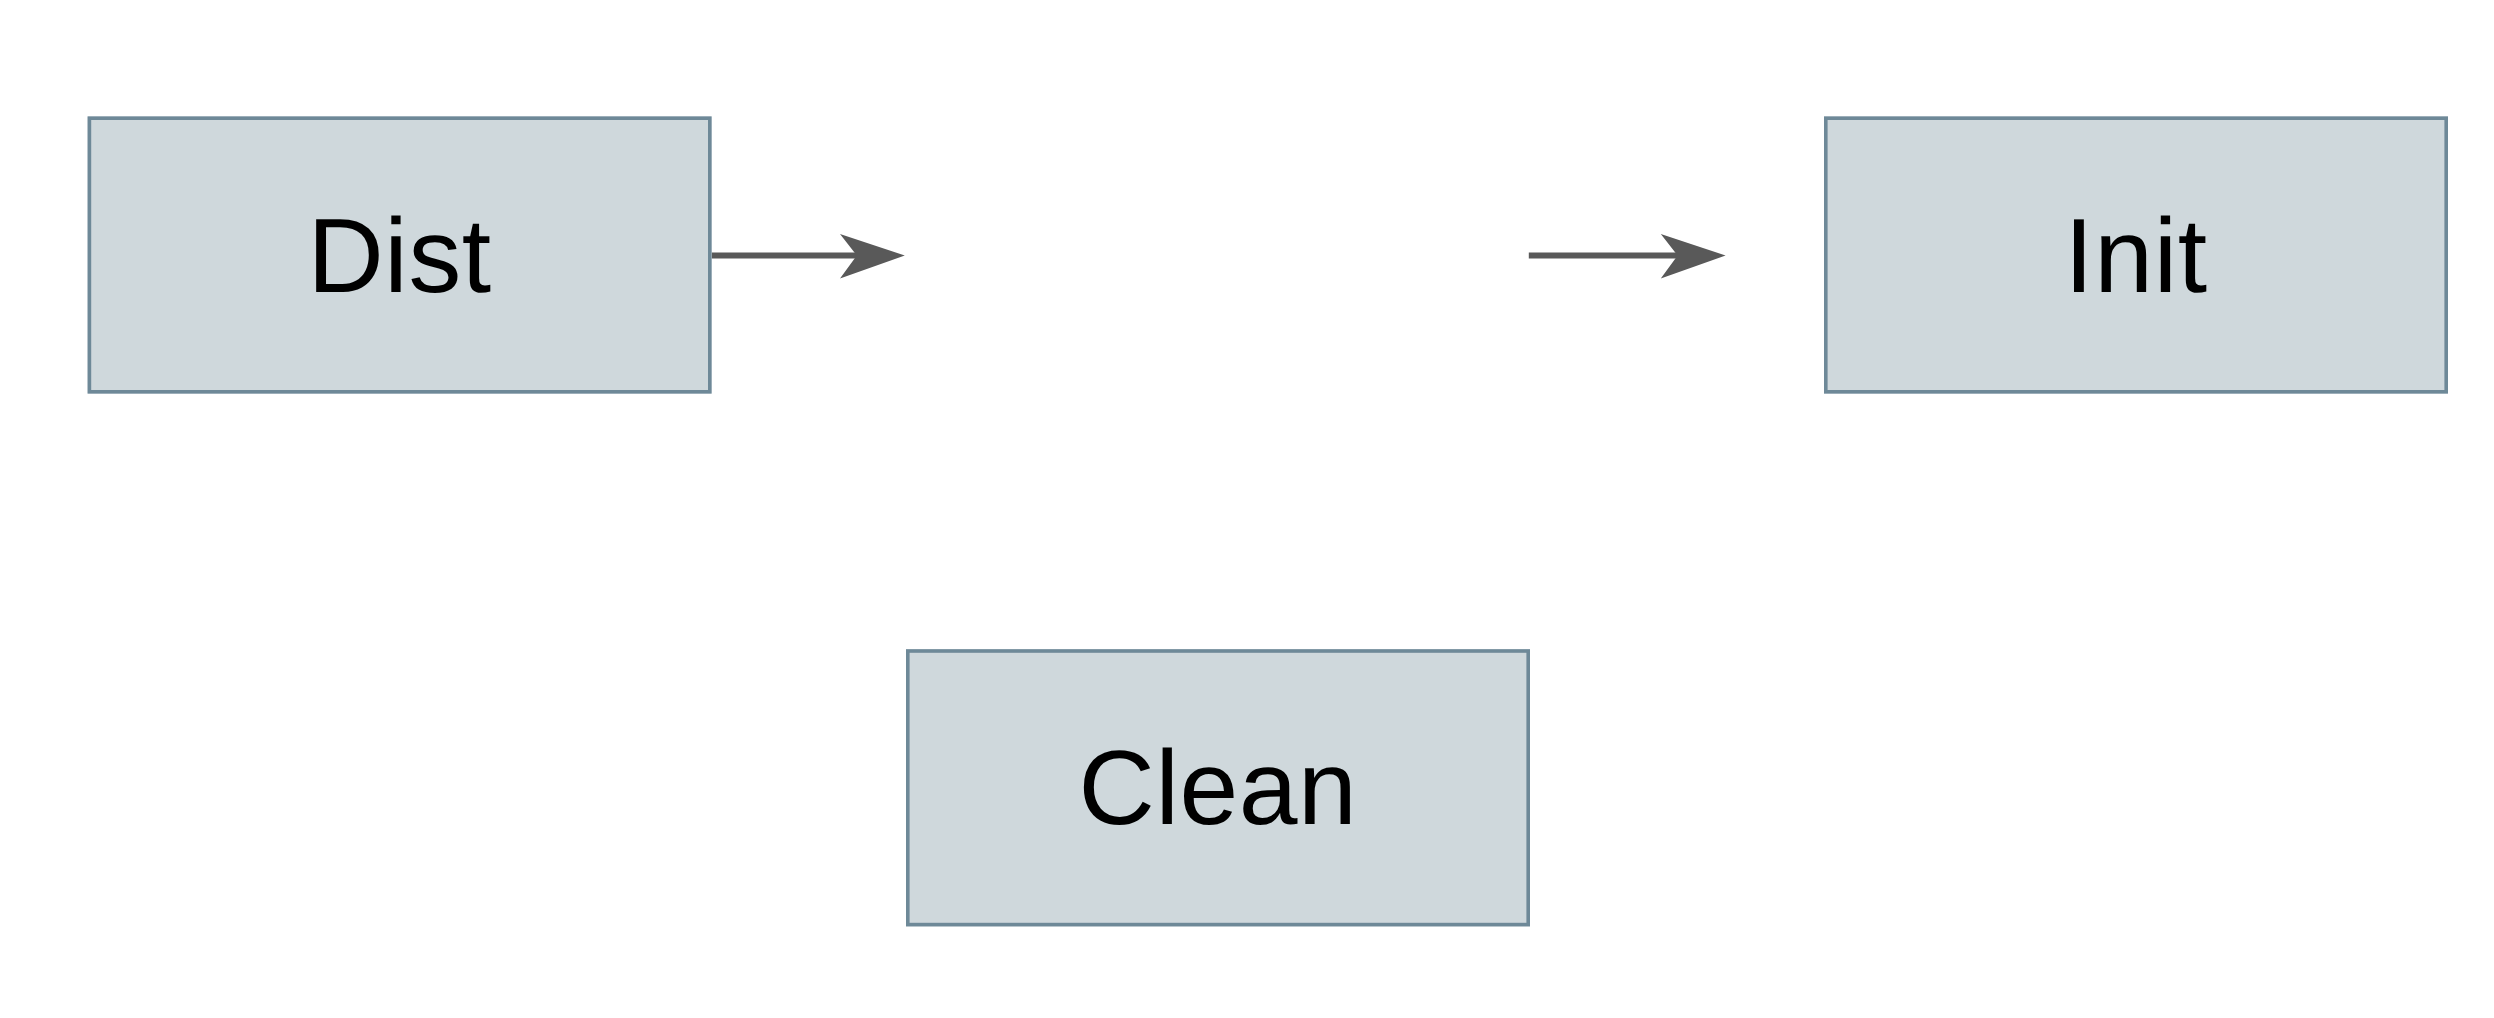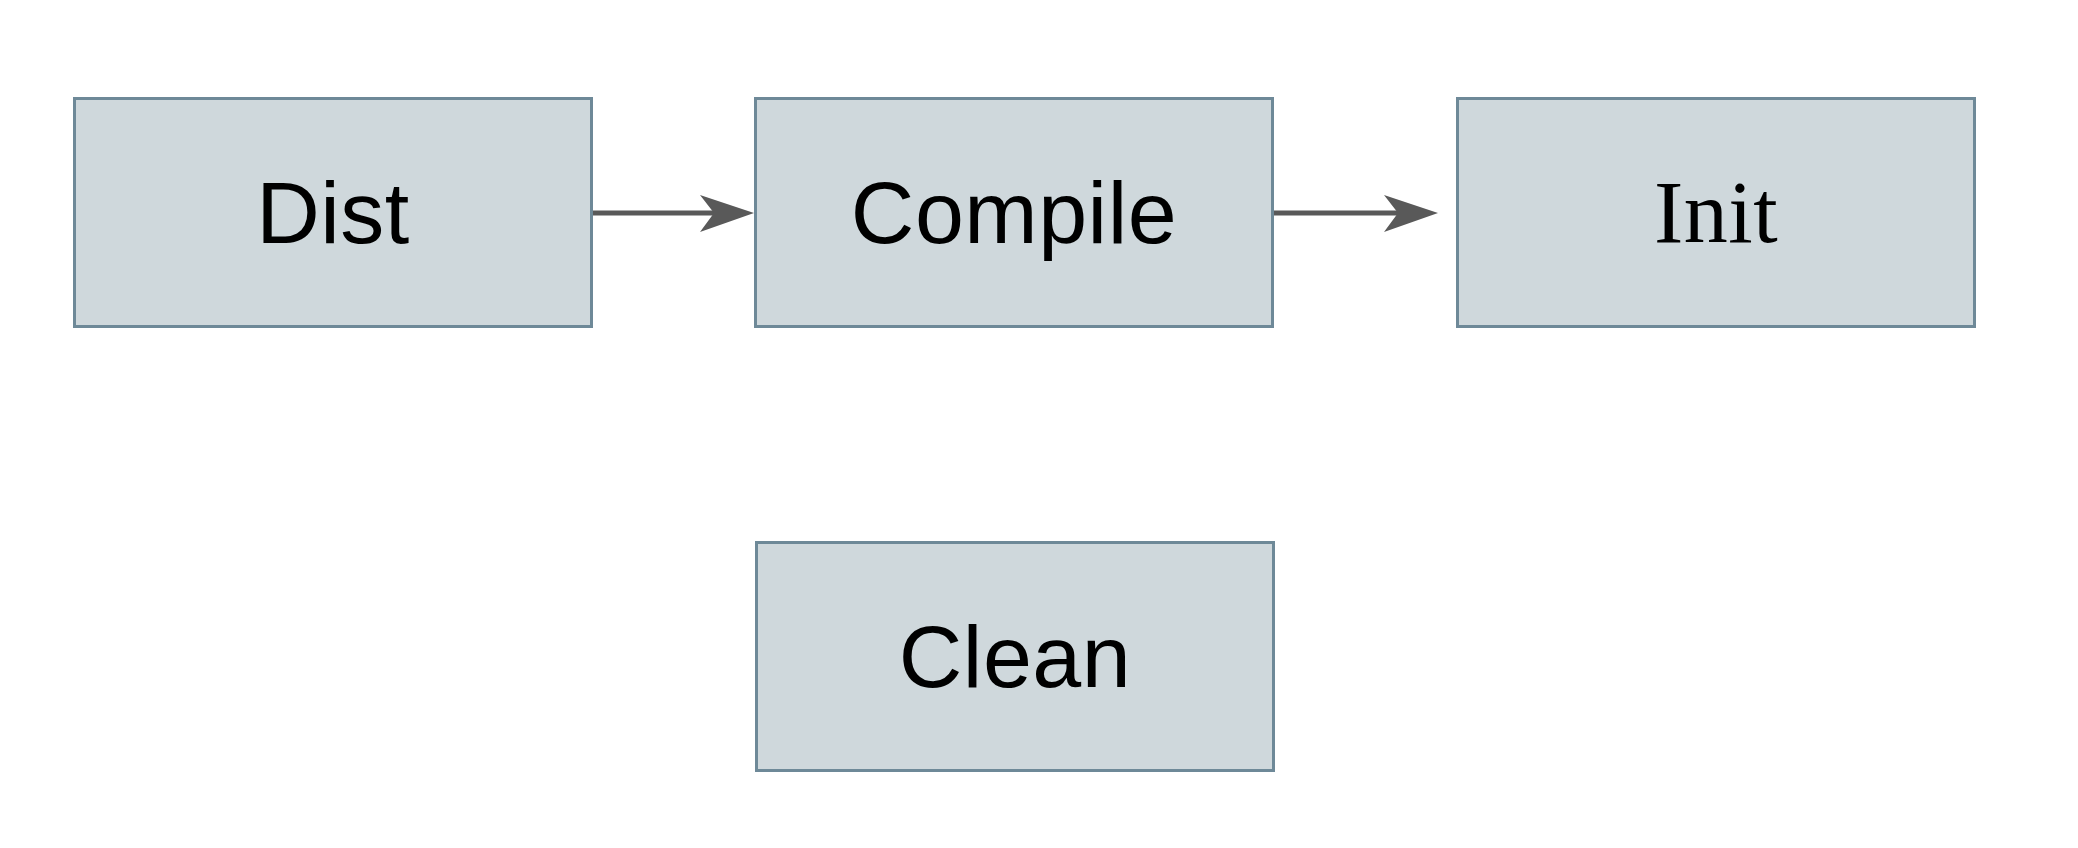--- a/index.html
+++ b/index.html
@@ -34,21 +34,21 @@
   }
   .node .label {
     color: var(--text_color, #000000);
     font-size: 88px;
     line-height: 1;
     letter-spacing: 0.5px;
     white-space: nowrap;
   }
   .node-dist    { left: 73px;   top: 97px;  }
   .node-compile { left: 754px;  top: 97px;  }
-  .node-init    { left: 1456px; top: 97px; font-family: Liberation Serif, serif;  }
+  .node-init    { left: 1520px; top: 97px;  }
   .node-clean   { left: 755px;  top: 513px; margin-top: 28px; }
   .edges-layer {
     position: absolute;
     left: 0; top: 0;
     width: 2078px;
     height: 848px;
     pointer-events: none;
   }
   .edge-line {
     stroke: var(--arrow_color, #595959);
@@ -73,23 +73,20 @@
     <g>
       <line class="edge-line" x1="1274" y1="213" x2="1400" y2="213"></line>
       <polygon class="edge-head" points="1438,213 1384,195 1398,213 1384,232"></polygon>
     </g>
   </svg>
 
   <div class="node node-dist">
     <span class="label">Dist</span>
   </div>
 
-  <div class="node node-compile">
-    <span class="label">Compile</span>
-  </div>
 
   <div class="node node-init">
     <span class="label">Init</span>
   </div>
 
   <div class="node node-clean">
     <span class="label">Clean</span>
   </div>
 
 </div>

